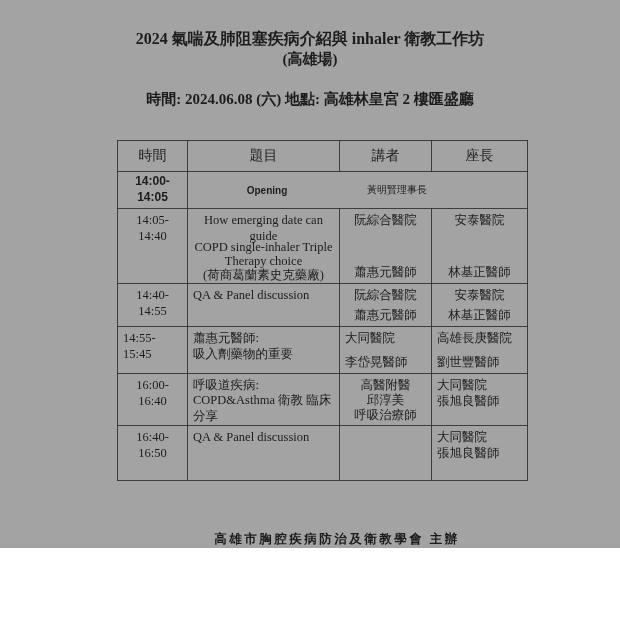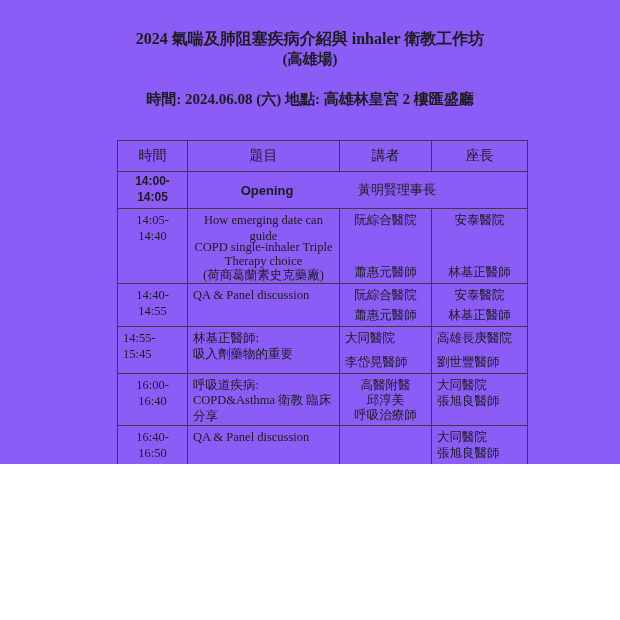--- a/index.html
+++ b/index.html
@@ -1,21 +1,21 @@
 <!DOCTYPE html>
 <html><head>
 <meta charset="utf-8">
 <style>
   html,body { margin:0; padding:0; }
   body {
     width:620px; height:620px; background:#ffffff;
     font-family:"Liberation Serif","DejaVu Serif",serif;
     color:#1c1c1c;
   }
-  .doc { position:relative; width:620px; height:464px; background:#8b5cf6; overflow:hidden; }
+  .doc { position:relative; width:620px; height:548px; background:#a3a3a3; overflow:hidden; }
 
   
   .title-block { position:absolute; top:29px; left:0; width:620px; text-align:center; }
   .title-1 { font-size:16px; font-weight:700; line-height:19px; }
   .title-2 { font-size:15px; font-weight:700; line-height:19px; margin-top:2px; }
   .datetime-line { position:absolute; top:90px; left:0; width:620px; text-align:center;
     font-size:15px; font-weight:700; }
 
   
   table.schedule { position:absolute; left:117px; top:140px; width:410px;
@@ -43,21 +43,21 @@
   .cb-top { justify-content:flex-start; }
   .cb-spread { justify-content:space-between; }
 
   .line { line-height:1.32; min-height:1.1em; }
   .align-left { text-align:left; }
   .align-center { text-align:center; }
 
   .emph { font-family:"Liberation Sans","DejaVu Sans",sans-serif; font-weight:700; font-size:12px; }
 
   .span-row { display:flex; align-items:center; width:100%; }
-  .span-part { display:inline-block; text-align:center; font-size:13px; }
+  .span-part { display:inline-block; text-align:center; font-size:10px; }
 
   
   .footer-1 { position:absolute; top:531px; left:0; width:620px; box-sizing:border-box;
     padding-left:54px; text-align:center; font-weight:700; font-size:12.5px; letter-spacing:2.5px; }
   .footer-2 { position:absolute; top:550px; left:0; width:620px; box-sizing:border-box;
     padding-left:16px; text-align:center; font-size:10.5px; letter-spacing:0.5px; }
 </style>
 </head>
 <body>
 
@@ -151,21 +151,21 @@
           </td>
         </tr>
         <tr class="row-3">
           <td>
             <div class="cellbox cb-top">
               <div class="line align-left">14:55-15:45</div>
             </div>
           </td>
           <td>
             <div class="cellbox cb-top">
-              <div class="line align-left">林基正醫師:</div>
+              <div class="line align-left">蕭惠元醫師:</div>
               <div class="line align-left">吸入劑藥物的重要</div>
             </div>
           </td>
           <td>
             <div class="cellbox cb-spread">
               <div class="line align-left">大同醫院</div>
               <div class="line align-left">李岱晃醫師</div>
             </div>
           </td>
           <td>

